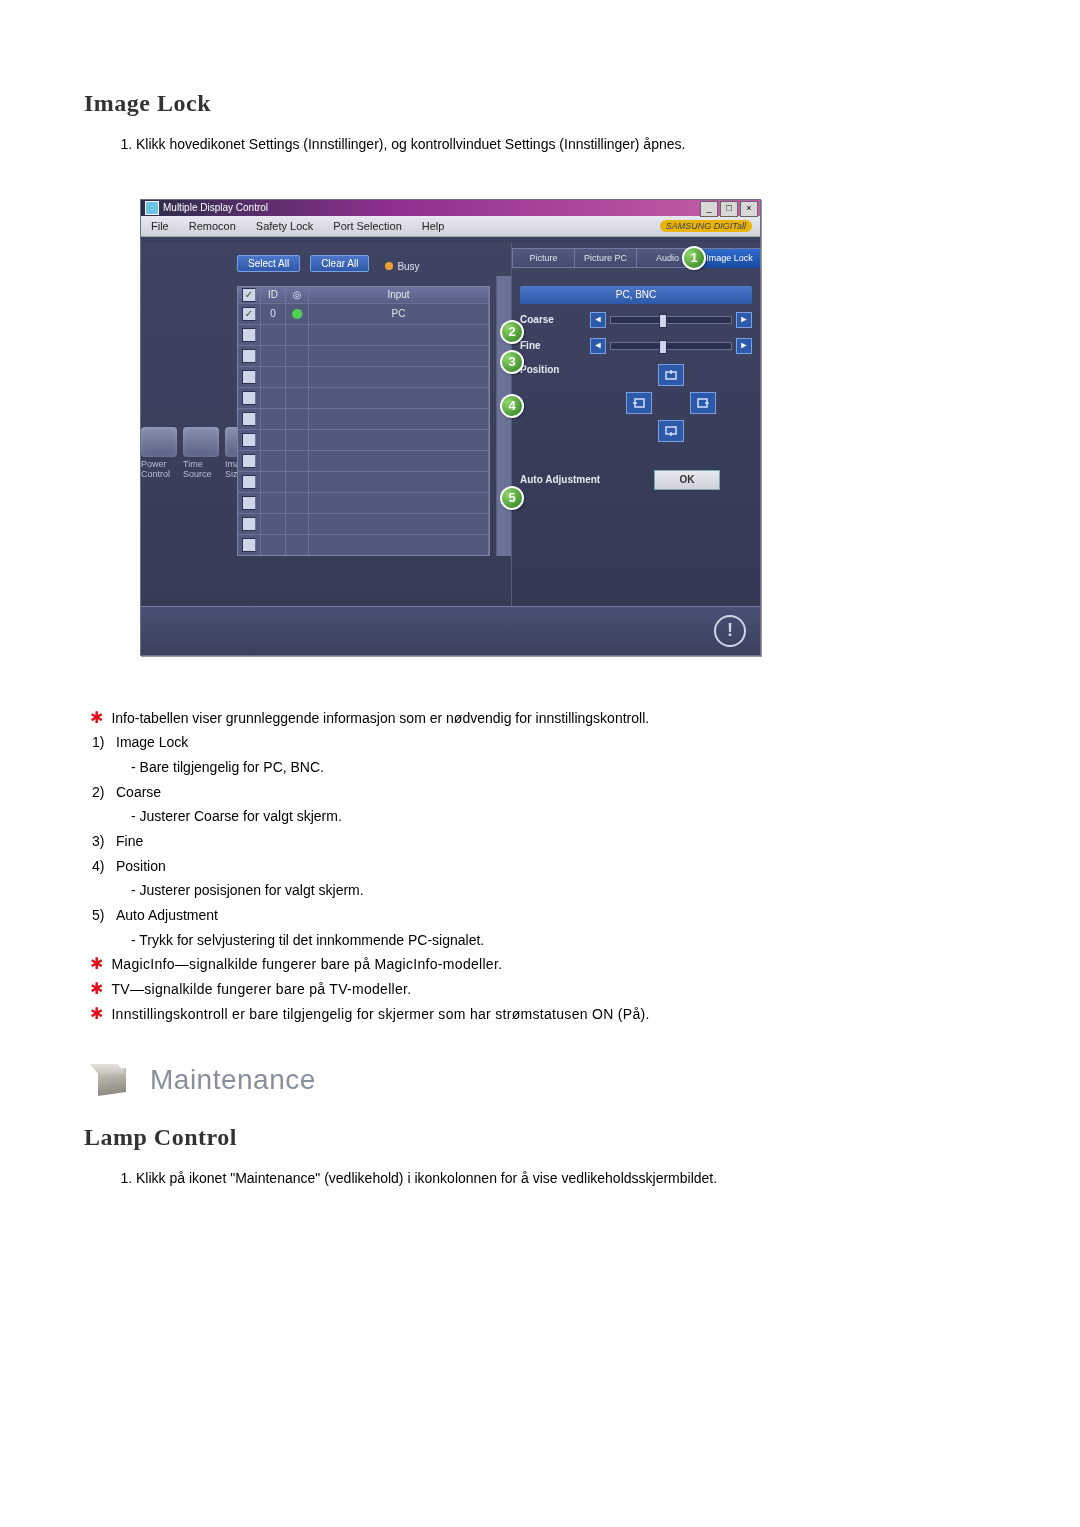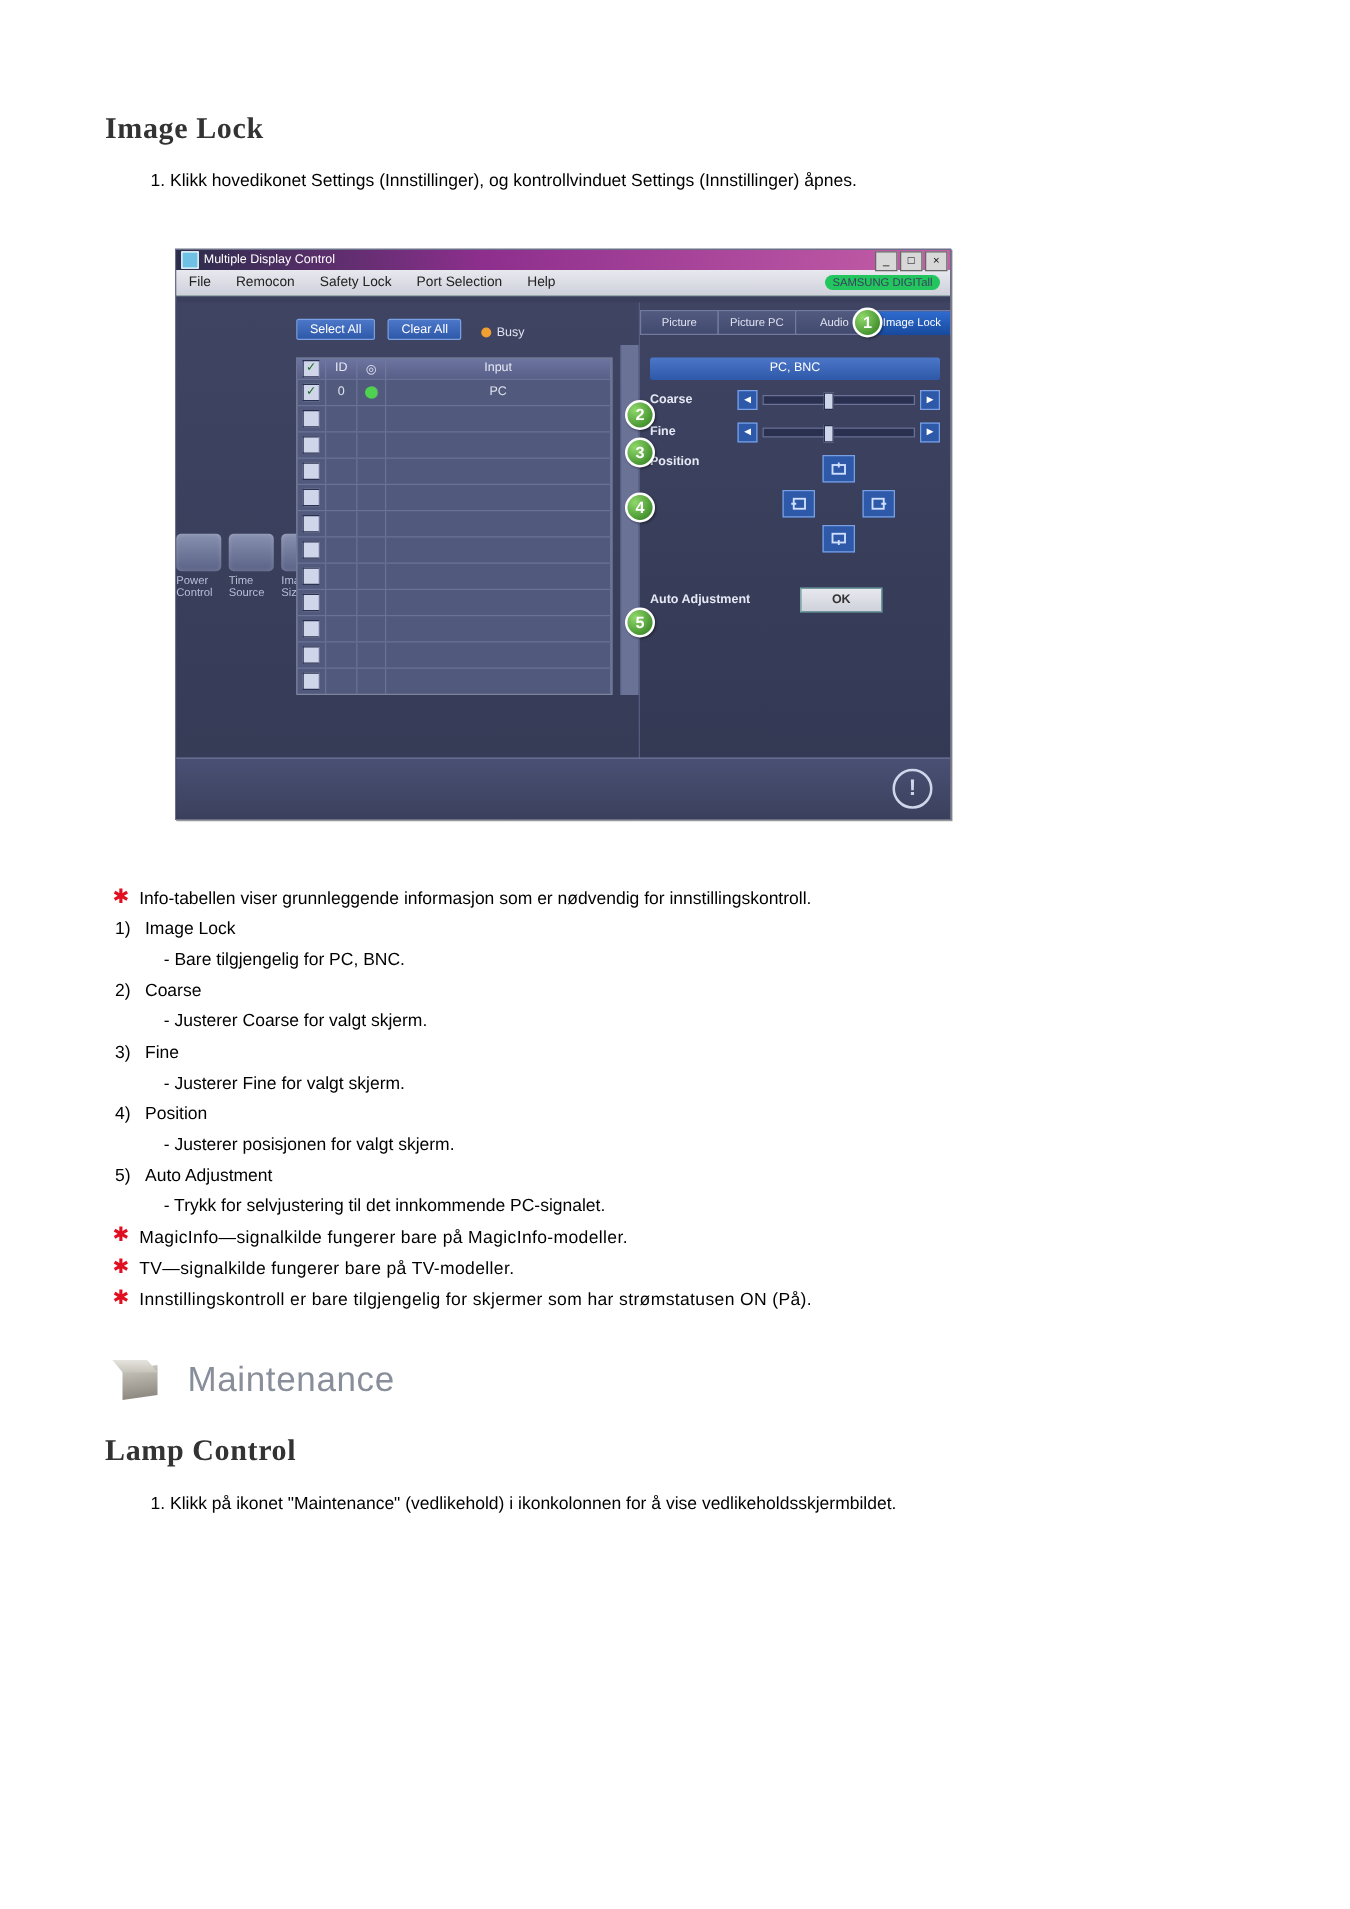--- a/index.html
+++ b/index.html
@@ -7,21 +7,21 @@
 h2.section{font-family:Verdana;font-weight:600;font-size:24px;letter-spacing:.5px;color:#333;margin:0 0 18px}
 ol.steps{margin:0 0 0 40px;padding:0;font-size:14px}
 ol.steps li{margin:0 12px 8px;line-height:1.4}
 .appframe{width:619px;height:455px;margin-left:56px;margin-top:44px;border:1px solid #6b6f88;box-shadow:1px 1px 0 #999;background:#3a405c;position:relative;font-family:Tahoma,Verdana,sans-serif}
 .titlebar{height:16px;background:linear-gradient(to right,#2a2d4a,#8e2f8e 40%,#c65fa8);display:flex;align-items:center;font-size:10px;color:#fff;padding:0 4px}
 .titlebar .app-icon{width:12px;height:12px;background:#6ec0e4;margin-right:4px;border:1px solid #fff}
 .winbtns{position:absolute;right:2px;top:1px;display:flex;gap:2px}
 .winbtns span{width:16px;height:14px;background:#d8d8d8;border:1px solid #666;font-size:9px;line-height:12px;text-align:center;color:#000}
 .menubar{height:20px;background:linear-gradient(#e8e9ef,#cfd1db);display:flex;align-items:flex-start;font-size:11px;color:#222;border-bottom:1px solid #9aa}
 .menubar .mitem{padding:0 10px;height:100%;display:flex;align-items:center}
-.brand{position:absolute;right:8px;top:20px;font-size:9px;color:#3a405c;background:#22c55e;padding:1px 6px;border-radius:7px}
+.brand{position:absolute;right:8px;top:20px;font-size:9px;color:#3a405c;font-style:italic;background:#eab308;padding:1px 6px;border-radius:7px}
 .appbody{position:absolute;top:42px;left:0;right:0;bottom:0;background:linear-gradient(#3e4462,#353a55);display:flex}
 .sidebar{width:90px;background:transparent;padding:10px 0 0;display:flex;flex-direction:row;align-items:center;gap:6px}
 .sb{width:74px;display:flex;flex-direction:column;align-items:center;gap:2px}
 .sb .ico{width:36px;height:30px;border-radius:4px;background:linear-gradient(#8891b0,#5a6286);box-shadow:inset 0 0 4px #fff3}
 .sb.sel .ico{background:linear-gradient(#2f6cd0,#174a9e)}
 .sb.last .ico{background:linear-gradient(#5a6286,#3b4160)}
 .sb .lbl{font-size:9px;color:#b8bfd8}
 .sb.sel .lbl{color:#f6c23e;font-weight:bold}
 .center{flex:1;display:flex;flex-direction:column}
 .toolbar{height:26px;display:flex;align-items:flex-end;gap:10px;padding:4px 6px}
@@ -47,21 +47,21 @@
 .subhdr{height:18px;margin:18px 8px 6px;background:linear-gradient(#4c76c8,#2e58a8);border-radius:2px;font-size:10px;color:#fff;display:flex;align-items:center;justify-content:center}
 .ctrl{display:flex;align-items:center;margin:8px 8px 10px}
 .ctrl .lbl{width:70px;font-size:10px;color:#e6e9f5;font-weight:bold}
 .slider{flex:1;display:flex;align-items:center;gap:4px}
 .slbtn{width:14px;height:14px;background:#2e58a8;border:1px solid #7aa0e4;color:#fff;font-size:9px;line-height:12px;text-align:center}
 .track{flex:1;height:6px;background:#2a3050;border:1px solid #6a7296;position:relative}
 .track::after{content:"";position:absolute;left:40%;top:-3px;width:6px;height:12px;background:#cfd6ea;border:1px solid #2a3050}
 .posgrid{flex:1;display:grid;grid-template-columns:repeat(3,26px);grid-template-rows:repeat(3,22px);gap:6px;justify-content:center}
 .pbtn{background:#2e58a8;border:1px solid #7aa0e4;display:flex;align-items:center;justify-content:center}
 .pbtn svg{width:14px;height:12px;fill:none;stroke:#cfe0ff;stroke-width:1.5}
-.okbtn{width:64px;height:18px;background:linear-gradient(#e8e9ef,#cfd1db);border:1px solid #7aa;color:#333;font-size:10px;font-weight:bold;display:flex;align-items:center;justify-content:center;margin-left:20px}
+.okbtn{width:64px;height:18px;background:linear-gradient(#e8e9ef,#cfd1db);border:1px solid #7aa;color:#333;font-size:10px;font-weight:bold;display:flex;align-items:center;justify-content:center;margin-left:34px}
 .status{position:absolute;bottom:0;left:0;right:0;height:48px;background:linear-gradient(#4a5074,#3a405c);border-top:1px solid #727aa0}
 .status .warn{position:absolute;right:14px;top:8px;width:28px;height:28px;border-radius:50%;border:2px solid #cfd6ea;color:#cfd6ea;font-size:18px;font-weight:bold;display:flex;align-items:center;justify-content:center}
 .notes{margin:52px 0 0 6px;font-size:14px;line-height:1.55}
 .notes .row{display:flex;align-items:flex-start;margin:3px 0}
 .star{color:#e01020;font-size:16px;margin-right:8px;line-height:1.2}
 .sub{margin-left:41px}
 
 .maint{display:flex;align-items:center;gap:14px;margin:34px 0 24px 8px}
 .box3d{width:44px;height:40px;position:relative}
 .box3d::before{content:"";position:absolute;left:6px;top:10px;width:28px;height:24px;background:linear-gradient(#c6c3bb,#8e8a82);transform:skewY(-8deg)}
@@ -343,21 +343,20 @@
     <div class="sub">- Bare tilgjengelig for PC, BNC.</div>
     <div class="row" style="margin-left:2px">
         <span style="width:24px">2)</span>
         <span>Coarse</span>
       </div>
     <div class="sub">- Justerer Coarse for valgt skjerm.</div>
     <div class="row" style="margin-left:2px">
         <span style="width:24px">3)</span>
         <span>Fine</span>
       </div>
-    <div class="sub">- Justerer Fine for valgt skjerm.</div>
     <div class="row" style="margin-left:2px">
         <span style="width:24px">4)</span>
         <span>Position</span>
       </div>
     <div class="sub">- Justerer posisjonen for valgt skjerm.</div>
     <div class="row" style="margin-left:2px">
         <span style="width:24px">5)</span>
         <span>Auto Adjustment</span>
       </div>
     <div class="sub">- Trykk for selvjustering til det innkommende PC-signalet.</div>

